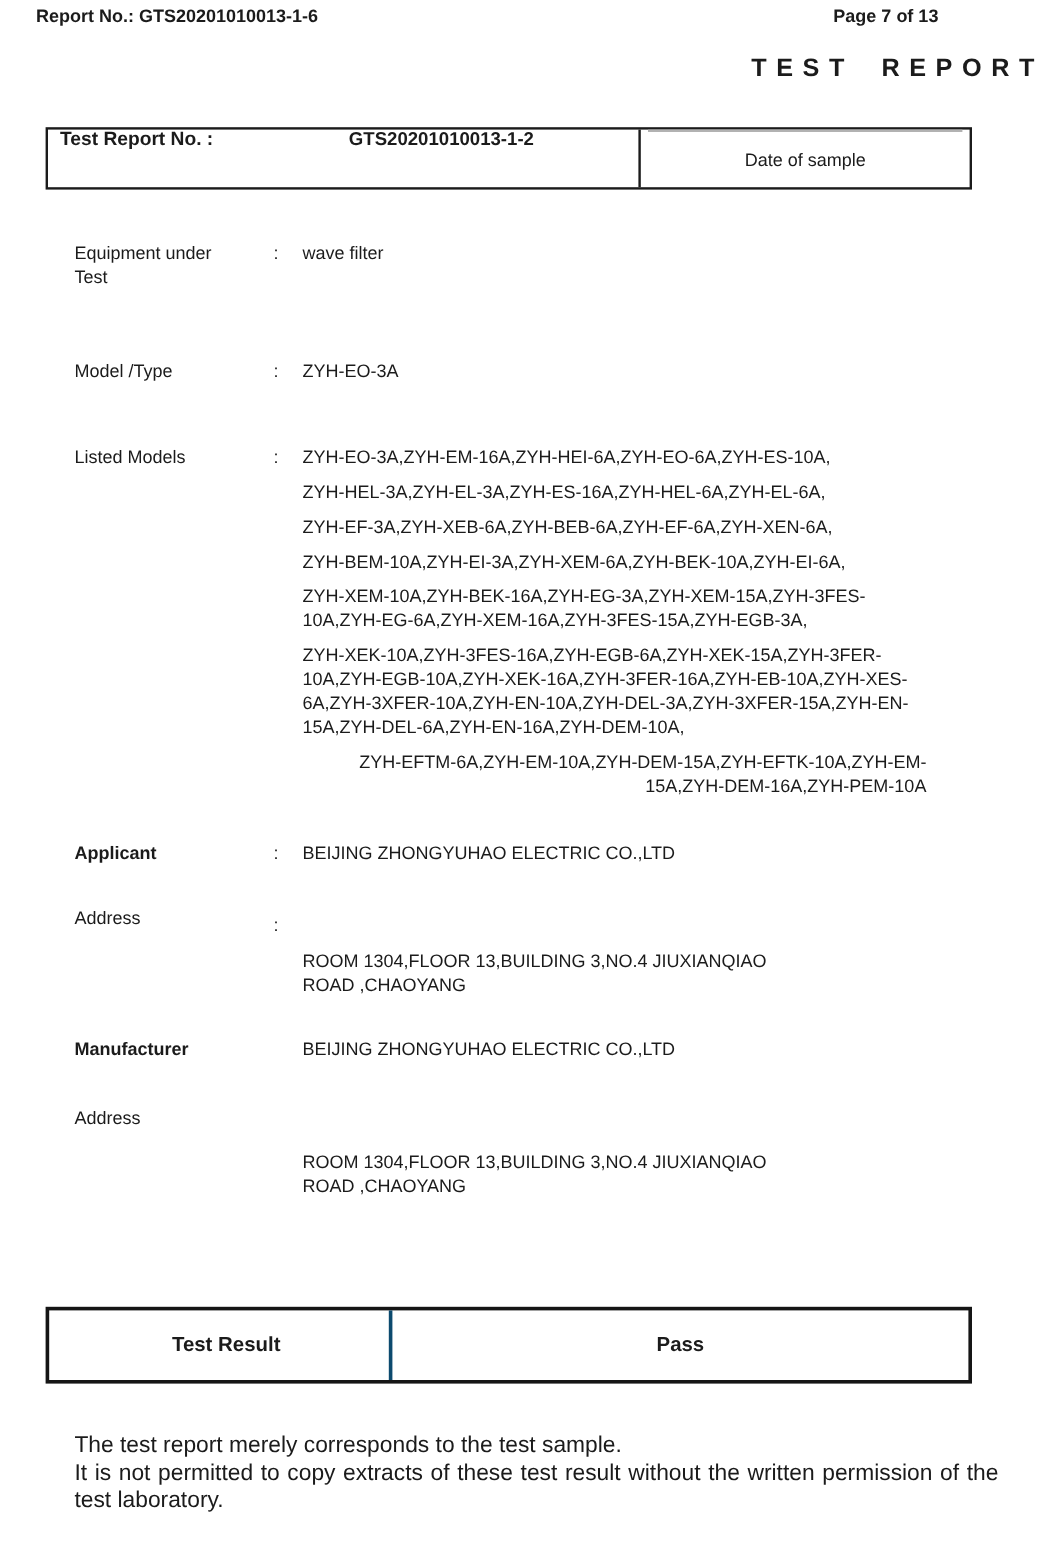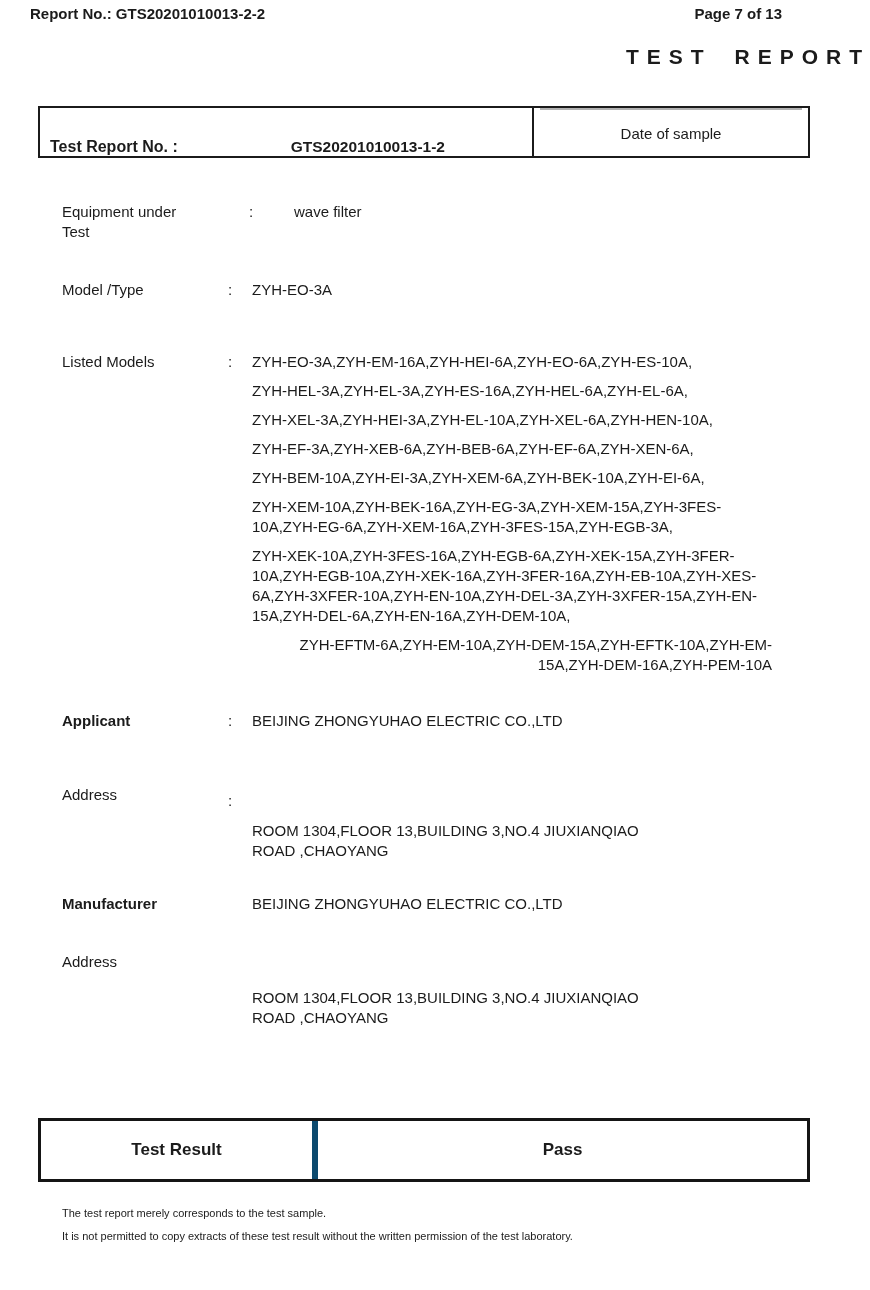--- a/index.html
+++ b/index.html
@@ -8,61 +8,61 @@
     font-family:"Liberation Sans","DejaVu Sans",sans-serif;color:#1b1b1b;
   }
   
   .top-header{display:flex;justify-content:space-between;align-items:flex-start;
     padding:5px 88px 0 30px;font-size:15px;font-weight:bold;line-height:18px;}
   
   .title{margin:22px 0 0 0;text-align:right;font-size:21px;font-weight:bold;
     letter-spacing:8px;word-spacing:9px;line-height:24px;}
   
   .report-no-table{margin:37px 60px 0 38px;border:2px solid #1b1b1b;display:flex;height:48px;background:#fff;}
-  .rt-left{width:492px;flex-shrink:0;display:flex;align-items:flex-end;border-right:2px solid #1b1b1b;}
+  .rt-left{width:492px;flex-shrink:0;display:flex;align-items:flex-start;border-right:2px solid #1b1b1b;}
   .rt-label{font-size:16px;font-weight:bold;margin-left:10px;white-space:nowrap;}
   .rt-number{font-size:15.5px;font-weight:bold;margin-left:113px;white-space:nowrap;}
   .rt-right{flex:1;display:flex;flex-direction:column;font-size:15px;}
   .rt-date{flex:1.15;display:flex;align-items:center;justify-content:center;}
   .rt-divider{height:0;border-top:2px solid #b2b2b2;margin:0 6px;}
   .rt-date-label{flex:1;display:flex;align-items:center;justify-content:center;}
   
   .fields{margin:44px 40px 0 62px;font-size:15px;line-height:20px;}
   .row{display:flex;align-items:flex-start;}
   .f-label{width:130px;flex-shrink:0;}
   .f-label.bold{font-weight:bold;}
   .f-colon{width:24px;margin-left:36px;flex-shrink:0;}
   .f-colon.low{padding-top:6px;}
   .f-value{width:520px;}
   .f-value.narrow{width:430px;margin-top:36px;}
   .f-value p{margin:0 0 9px 0;}
   .f-value p:last-child{margin-bottom:0;text-align:right;}
-  .mb-eq{margin-bottom:38px;gap:21px;}
+  .mb-eq{margin-bottom:58px;}
   .mb-model{margin-bottom:52px;}
   .mb-listed{margin-bottom:36px;}
-  .mb-applicant{margin-bottom:54px;}
+  .mb-applicant{margin-bottom:34px;}
   .mb-addr1{margin-bottom:33px;}
   .mb-manu{margin-bottom:38px;}
   
   .result-table{margin:90px 60px 0 38px;border:3px solid #151515;display:flex;height:58px;
     font-size:17px;font-weight:bold;background:#fff;}
-  .res-left{width:271px;flex-shrink:0;border-right:6px solid #0c4a6e;display:flex;align-items:center;justify-content:center;}
+  .res-left{width:271px;flex-shrink:0;border-right:3px solid #0c4a6e;display:flex;align-items:center;justify-content:center;padding-left:12px;}
   .res-right{flex:1;display:flex;align-items:center;justify-content:center;}
   
-  .footer-note{margin:20px 38px 0 62px;font-size:11px;line-height:23px;}
+  .footer-note{margin:40px 38px 0 62px;font-size:19px;line-height:23px;}
   .footer-note p{margin:0;}
   .footer-note .justify{text-align:justify;}
 </style>
 </head>
 <body>
 
 <div class="page">
 
   <div class="top-header">
-    <span>Report No.: GTS20201010013-2-2</span>
+    <span>Report No.: GTS20201010013-1-6</span>
     <span>Page 7 of 13</span>
   </div>
 
   <div class="title">TEST REPORT</div>
 
   <div class="report-no-table">
     <div class="rt-left">
       <span class="rt-label">Test Report No. :</span>
       <span class="rt-number">GTS20201010013-1-2</span>
     </div>
@@ -85,21 +85,20 @@
       <div class="f-colon">:</div>
       <div class="f-value">ZYH-EO-3A</div>
     </div>
 
     <div class="row mb-listed">
       <div class="f-label">Listed Models</div>
       <div class="f-colon">:</div>
       <div class="f-value">
         <p>ZYH-EO-3A,ZYH-EM-16A,ZYH-HEI-6A,ZYH-EO-6A,ZYH-ES-10A,</p>
         <p>ZYH-HEL-3A,ZYH-EL-3A,ZYH-ES-16A,ZYH-HEL-6A,ZYH-EL-6A,</p>
-        <p>ZYH-XEL-3A,ZYH-HEI-3A,ZYH-EL-10A,ZYH-XEL-6A,ZYH-HEN-10A,</p>
         <p>ZYH-EF-3A,ZYH-XEB-6A,ZYH-BEB-6A,ZYH-EF-6A,ZYH-XEN-6A,</p>
         <p>ZYH-BEM-10A,ZYH-EI-3A,ZYH-XEM-6A,ZYH-BEK-10A,ZYH-EI-6A,</p>
         <p>ZYH-XEM-10A,ZYH-BEK-16A,ZYH-EG-3A,ZYH-XEM-15A,ZYH-3FES-10A,ZYH-EG-6A,ZYH-XEM-16A,ZYH-3FES-15A,ZYH-EGB-3A,</p>
         <p>ZYH-XEK-10A,ZYH-3FES-16A,ZYH-EGB-6A,ZYH-XEK-15A,ZYH-3FER-10A,ZYH-EGB-10A,ZYH-XEK-16A,ZYH-3FER-16A,ZYH-EB-10A,ZYH-XES-6A,ZYH-3XFER-10A,ZYH-EN-10A,ZYH-DEL-3A,ZYH-3XFER-15A,ZYH-EN-15A,ZYH-DEL-6A,ZYH-EN-16A,ZYH-DEM-10A,</p>
         <p>ZYH-EFTM-6A,ZYH-EM-10A,ZYH-DEM-15A,ZYH-EFTK-10A,ZYH-EM-15A,ZYH-DEM-16A,ZYH-PEM-10A</p>
       </div>
     </div>
 
     <div class="row mb-applicant">
       <div class="f-label bold">Applicant</div>

